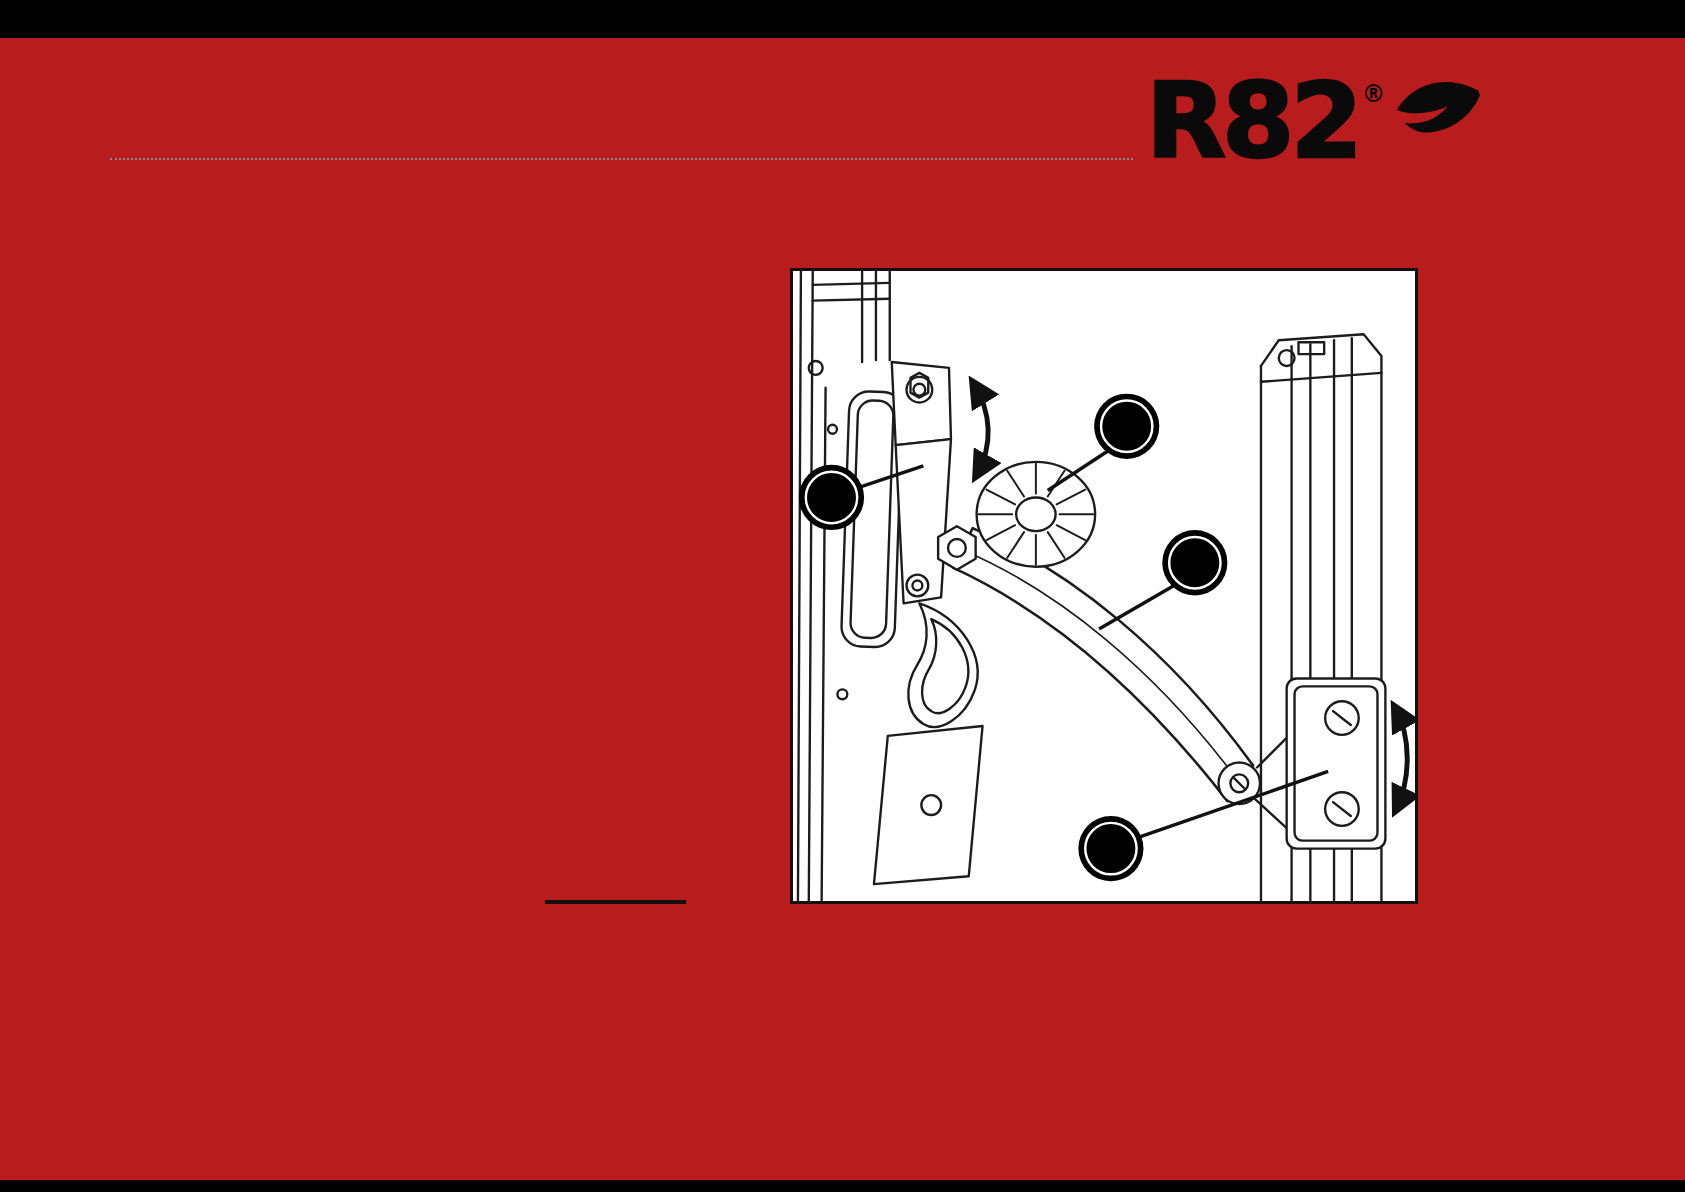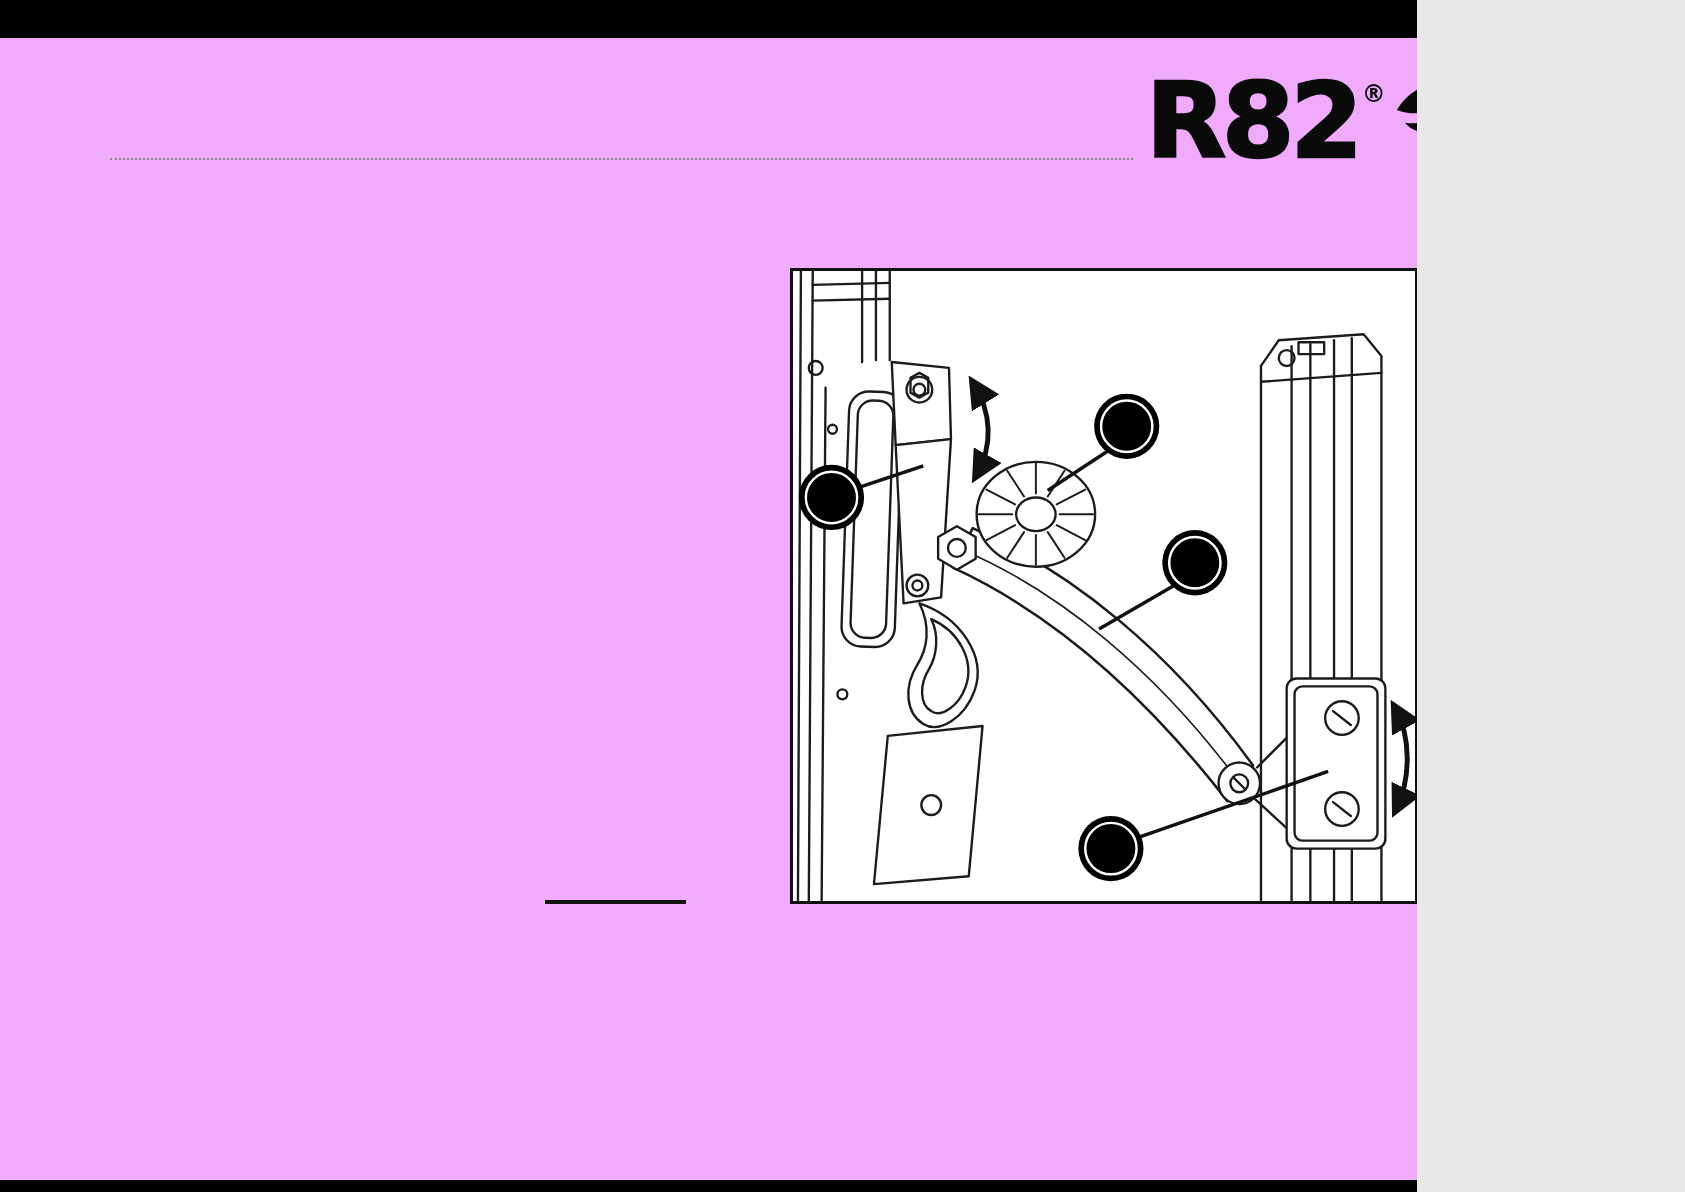--- a/index.html
+++ b/index.html
@@ -1,19 +1,19 @@
 <!DOCTYPE html>
 <html><head>
 <meta charset="utf-8">
 <style>
   html,body{margin:0;padding:0;background:#e8e8e8;}
   .page{
     position:relative;
-    width:1417px;height:1192px;
-    background:#f0abfc;
+    width:1685px;height:1192px;
+    background:#b91c1c;
     overflow:hidden;
     font-family:"DejaVu Sans", sans-serif;
   }
   .top-bar{
     position:absolute;left:0;top:0;width:1685px;height:38px;background:#000;
   }
   .bottom-bar{
     position:absolute;left:0;top:1180px;width:1685px;height:12px;background:#000;
   }
   .brand{

